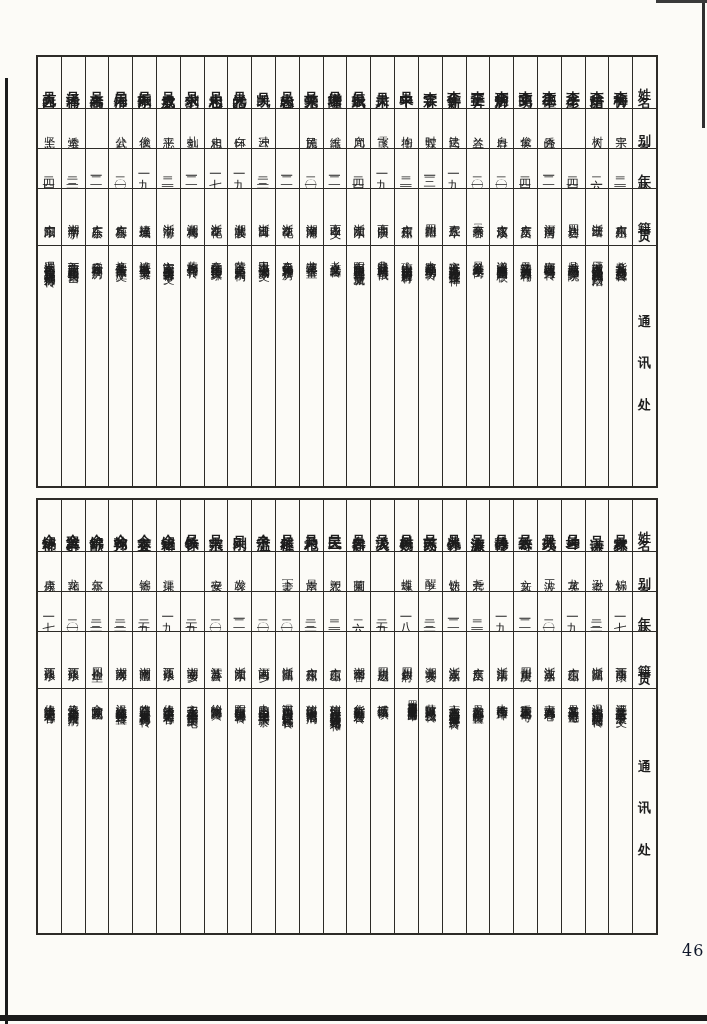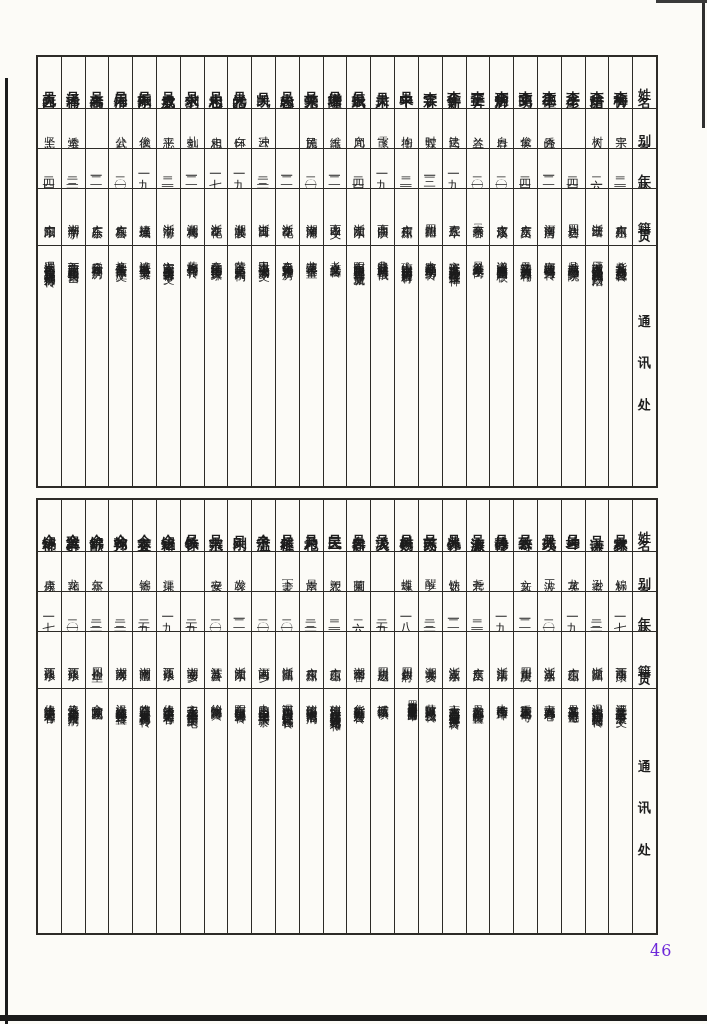--- a/index.html
+++ b/index.html
@@ -95,24 +95,24 @@
     font-size:13px;letter-spacing:7px;padding-top:4px;
   }
   .hdr.hdr-contact{
     font-size:13px;
     text-align:center;
     letter-spacing:42px;
     padding-top:0;
   }
   .page-number{
     position:absolute;
-    left:650px;top:941px;
+    left:682px;top:941px;
     font-family:"DejaVu Serif","Liberation Serif",serif;
     font-size:16px;
-    color:#6d28d9;
+    color:#0f172a;
     letter-spacing:1px;
     text-align:center;
   }
 </style>
 </head>
 <body>
 
 <div class="page">
   <div class="edge edge-left"></div>
   <div class="edge edge-bottom"></div>

